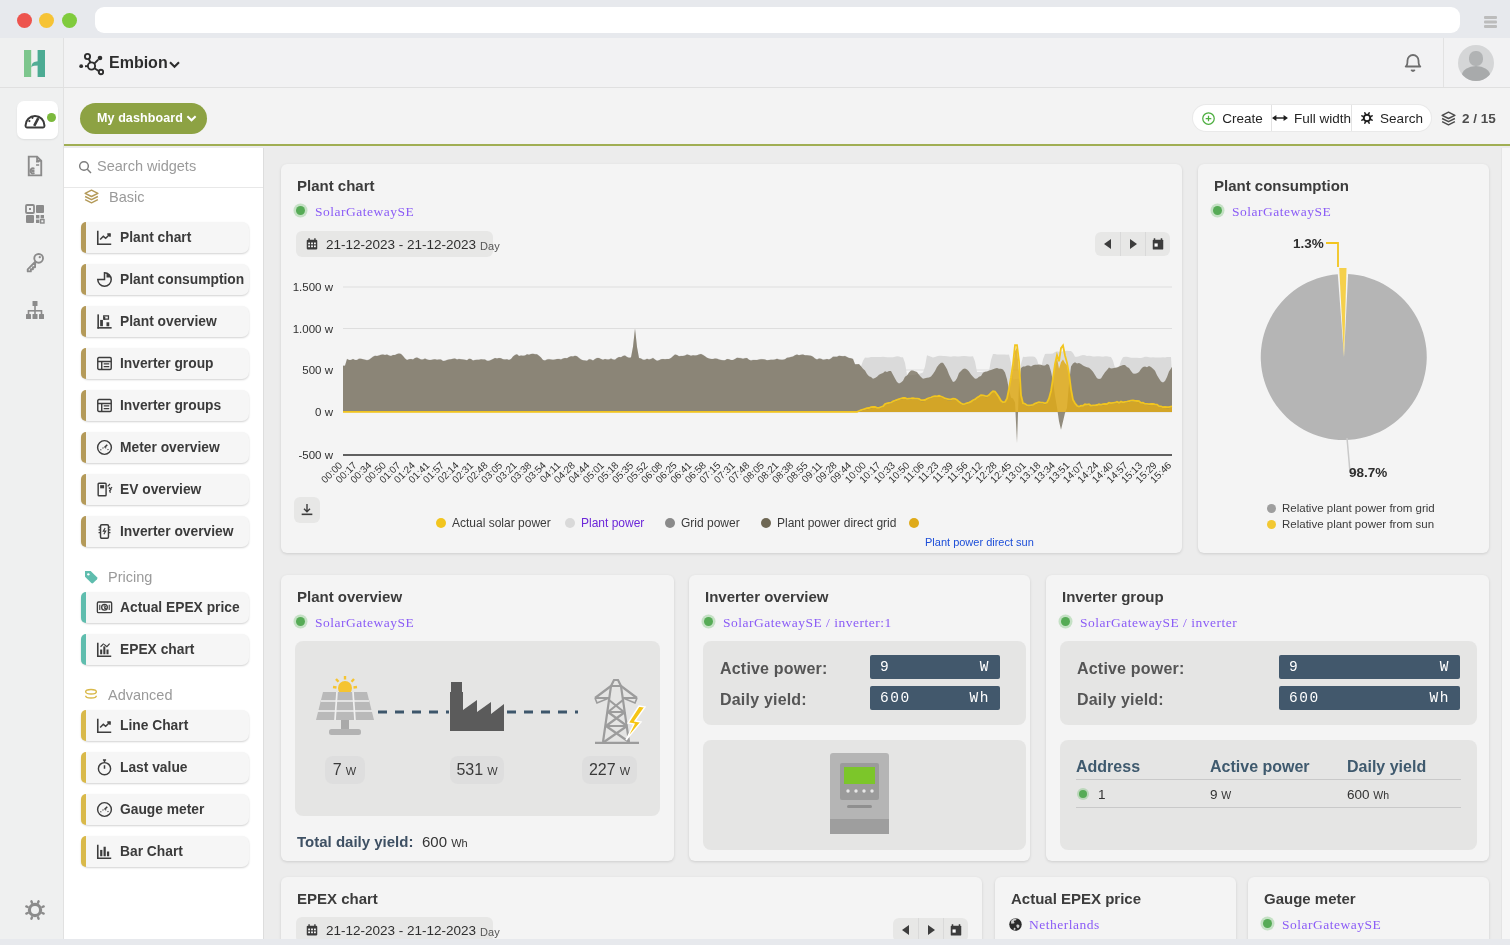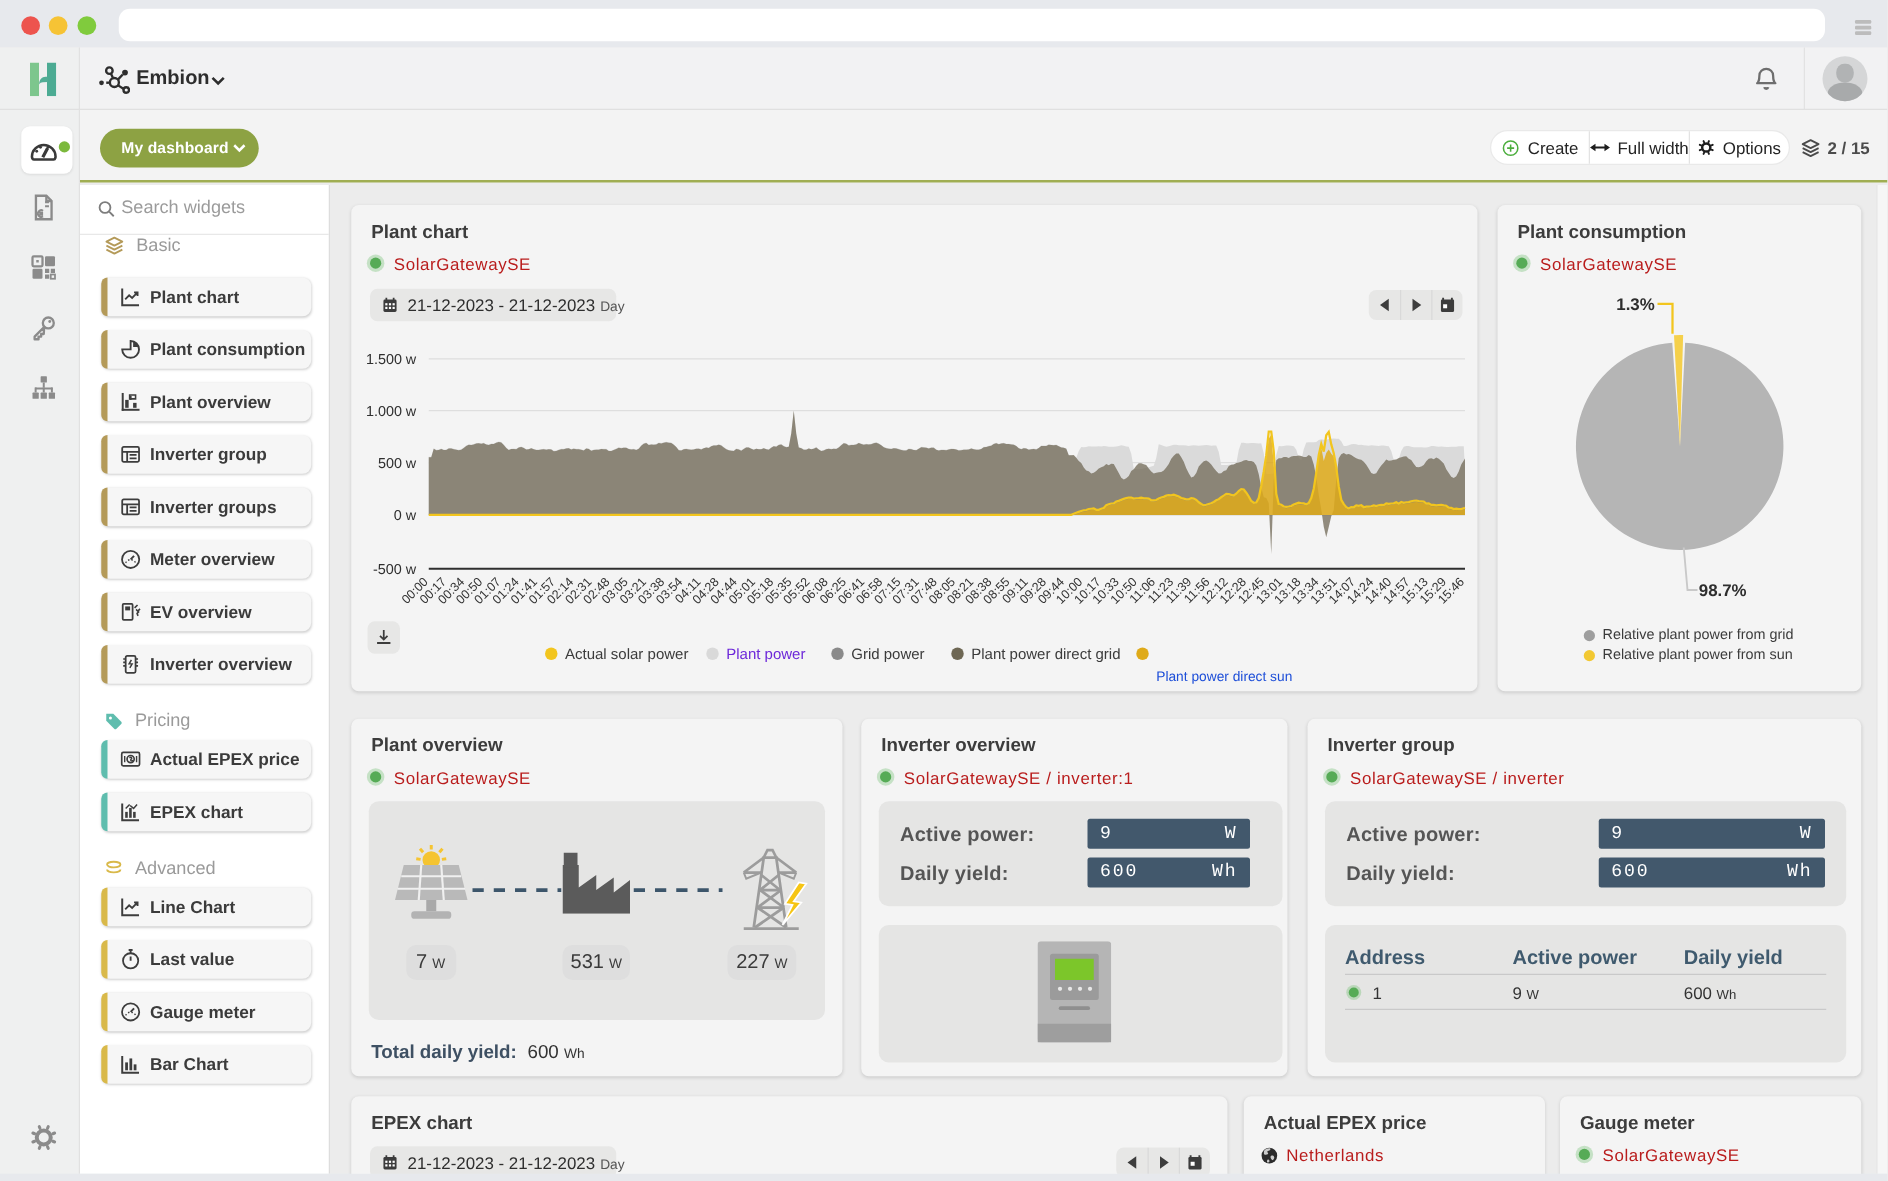--- a/index.html
+++ b/index.html
@@ -18,21 +18,21 @@
 .scroll{left:1501px;top:148px;width:9px;height:791px;background:#f6f6f6;border-left:1px solid #e4e4e4}
 .dashtile{left:17px;top:101px;width:41px;height:38px;background:#fff;border-radius:7px;box-shadow:0 1px 2px rgba(0,0,0,.08)}
 .raildot{left:47px;top:113px;width:9px;height:9px;border-radius:50%;background:#7cb93d}
 .mydash{left:16px;top:15px;width:127px;height:31px;background:#8da243;border-radius:15.5px;color:#fff;font-size:12.5px;font-weight:bold;line-height:31px;text-align:left;padding-left:17px;letter-spacing:.1px}
 .seg{top:17px;height:26px;background:#fff;border-radius:13px;display:flex;align-items:center;box-shadow:0 0 0 1px #e9e9e9}
 .seg .it{height:26px;display:flex;align-items:center;justify-content:center;font-size:13.5px;color:#242424;border-left:1px solid #e3e3e3;white-space:nowrap}
 .seg .it:first-child{border-left:none}
 .card{background:#f4f4f4;border-radius:6px;box-shadow:0 1px 3px rgba(0,0,0,.13);position:absolute}
 .ct{font-size:15px;font-weight:bold;color:#3c3c3c;position:absolute}
 .gdot{width:9px;height:9px;border-radius:50%;background:#56ab56;box-shadow:0 0 0 2.5px rgba(110,190,110,.35);position:absolute}
-.mono{font-family:Liberation Sans, sans-serif;font-size:13.5px;color:#b91c1c;position:absolute;letter-spacing:.5px}
+.mono{font-family:Liberation Serif, serif;font-size:13.5px;color:#8b5cf6;position:absolute;letter-spacing:.5px}
 .pill{background:#e7e7e6;border-radius:6px;position:absolute;display:flex;align-items:center}
 .pill svg,.pill span{flex-shrink:0}
 .pill .dt{font-size:13.5px;color:#2e2e2e;margin-left:7px;white-space:nowrap}
 .pill .day{font-size:11px;color:#555;margin-left:4px;margin-top:4px}
 .navg{position:absolute;background:#e7e7e6;border-radius:6px;display:flex;overflow:hidden}
 .navg .nc{width:25px;display:flex;align-items:center;justify-content:center;border-left:1px solid #d9d9d9}
 .navg .nc:first-child{border-left:none}
 .tri-l{width:0;height:0;border-top:5px solid transparent;border-bottom:5px solid transparent;border-right:7px solid #3d3d3d}
 .tri-r{width:0;height:0;border-top:5px solid transparent;border-bottom:5px solid transparent;border-left:7px solid #3d3d3d}
 .ipanel{background:#e5e5e4;border-radius:8px;position:absolute}
@@ -114,21 +114,21 @@
           <circle cx="12" cy="12" r="5.6" stroke-width="3.4"></circle>
           <line x1="19.0" y1="14.9" x2="20.9" y2="15.7"></line>
           <line x1="14.9" y1="19.0" x2="15.7" y2="20.9"></line>
           <line x1="9.1" y1="19.0" x2="8.3" y2="20.9"></line>
           <line x1="5.0" y1="14.9" x2="3.1" y2="15.7"></line>
           <line x1="5.0" y1="9.1" x2="3.1" y2="8.3"></line>
           <line x1="9.1" y1="5.0" x2="8.3" y2="3.1"></line>
           <line x1="14.9" y1="5.0" x2="15.7" y2="3.1"></line>
           <line x1="19.0" y1="9.1" x2="20.9" y2="8.3"></line>
         </svg>
-        <span style="margin-left:6px">Options</span>
+        <span style="margin-left:6px">Search</span>
       </div>
  </div>
  <div class="abs" style="left:1376px;top:22px"><svg width="17" height="17" viewBox="0 0 24 24" fill="none" stroke="#4a4a4a" stroke-width="2">
         <path d="M12 3 L21 7.5 12 12 3 7.5z" stroke-linejoin="round"></path>
         <path d="M3 12l9 4.5 9-4.5M3 16.5l9 4.5 9-4.5" stroke-linejoin="round"></path>
       </svg></div>
  <div class="abs" style="left:1398px;top:23px;font-size:13.5px;color:#4c4c4c;font-weight:bold">2 / 15</div>
 </div>
 <div class="abs railtool"></div>
 
@@ -472,21 +472,21 @@
     <div class="ct" style="left:16px;top:13px">Plant consumption</div>
     <div class="gdot" style="left:15px;top:42px"></div>
     <div class="mono" style="left:34px;top:40px">SolarGatewaySE</div>
     <svg class="abs" style="left:0;top:0;overflow:visible" width="291" height="389">
 <path d="M146,193 L150.1,110.1 A83,83 0 1 1 139.8,110.2 Z" fill="#b5b5b5"></path>
 <path d="M146,193 L141.2,104.1 A89,89 0 0 1 148.5,104.0 Z" fill="#f5d04b"></path>
 <polyline points="128,79 140,79 140,103" fill="none" stroke="#f2c51e" stroke-width="1.8"></polyline>
 <polyline points="149,274 152,308 160,308" fill="none" stroke="#c9c9c9" stroke-width="1.5"></polyline>
 </svg>
     <div class="abs" style="left:95px;top:72px;font-size:13.5px;font-weight:bold;color:#2e2e2e">1.3%</div>
-    <div class="abs" style="left:161px;top:301px;font-size:13.5px;font-weight:bold;color:#2e2e2e">98.7%</div>
+    <div class="abs" style="left:151px;top:301px;font-size:13.5px;font-weight:bold;color:#2e2e2e">98.7%</div>
     <div class="legdot" style="left:69px;top:340px;background:#9e9e9e;width:9px;height:9px"></div>
     <div class="abs" style="left:84px;top:338px;font-size:11.5px;color:#3b3b3b">Relative plant power from grid</div>
     <div class="legdot" style="left:69px;top:356px;background:#f2c832;width:9px;height:9px"></div>
     <div class="abs" style="left:84px;top:354px;font-size:11.5px;color:#3b3b3b">Relative plant power from sun</div>
   </div>
 <div class="card" style="left:281px;top:575px;width:393px;height:286px">
     <div class="ct" style="left:16px;top:13px">Plant overview</div>
     <div class="gdot" style="left:15px;top:42px"></div>
     <div class="mono" style="left:34px;top:40px">SolarGatewaySE</div>
     <div class="ipanel" style="left:14px;top:66px;width:365px;height:175px"></div>

